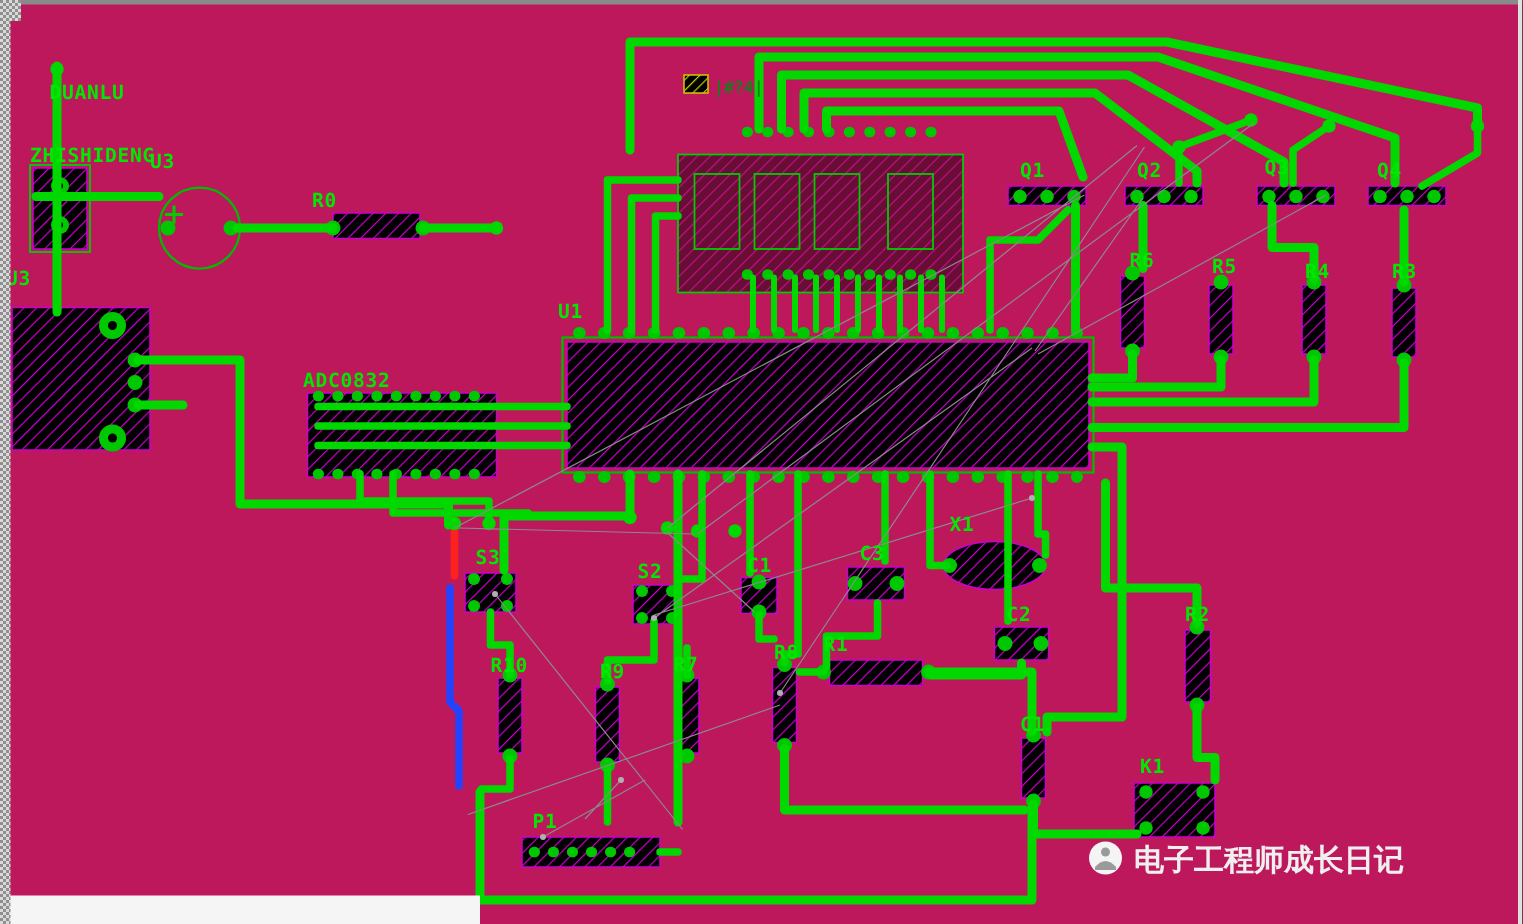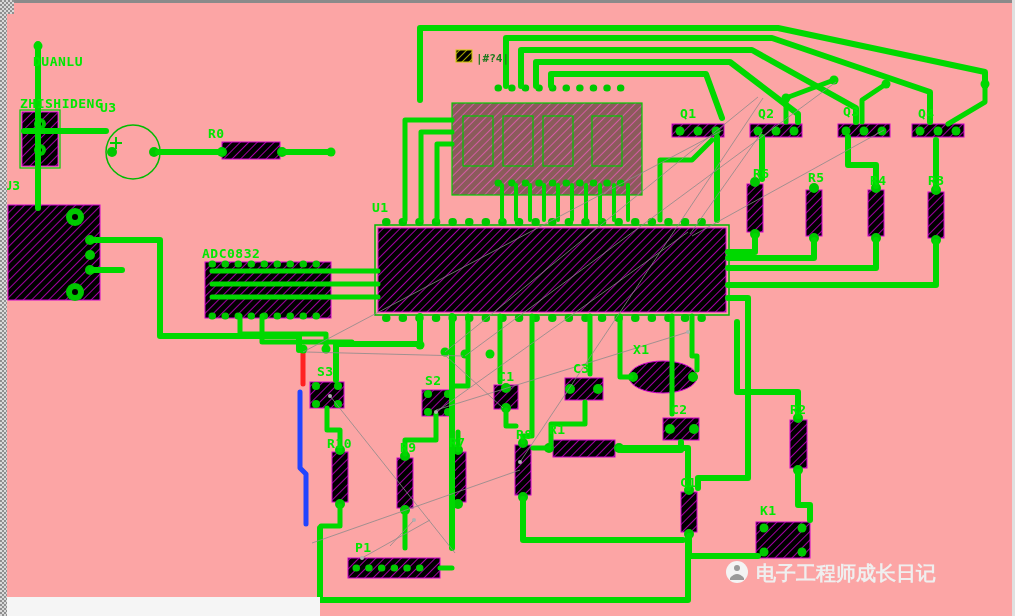--- a/index.html
+++ b/index.html
@@ -1,16 +1,16 @@
 <!DOCTYPE html>
 <html><head>
 <meta charset="utf-8">
 <style>
   html,body{margin:0;padding:0;background:#222;}
-  .stage{position:relative;width:1015px;height:616px;background:#fca5a5;overflow:hidden;
+  .stage{position:relative;width:1015px;height:616px;background:#be185d;overflow:hidden;
          font-family:"DejaVu Sans Mono",monospace;}
   svg{position:absolute;inset:0;display:block;}
   .trace{fill:none;stroke:#00d800;stroke-width:6;stroke-linecap:round;stroke-linejoin:round;}
   .w5{stroke-width:5;}
   .w4{stroke-width:4;}
   .red{stroke:#ff2020;}
   .blue{stroke:#2244ff;}
   .fp{fill:url(#hatchM);stroke:#cc00cc;stroke-width:1;}
   .pad{fill:#00c800;}
   .via{fill:#00d800;}

